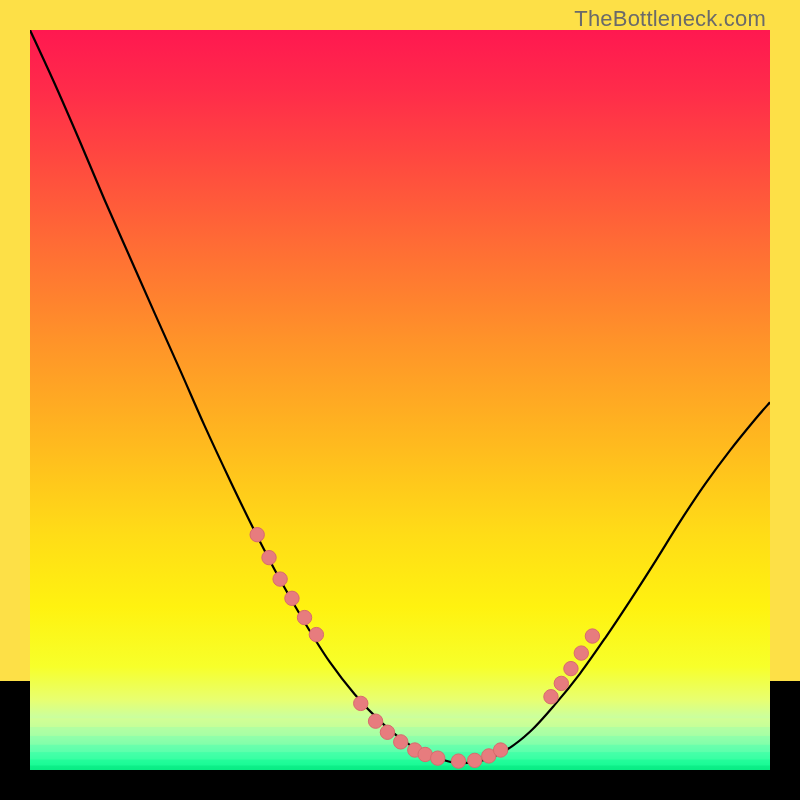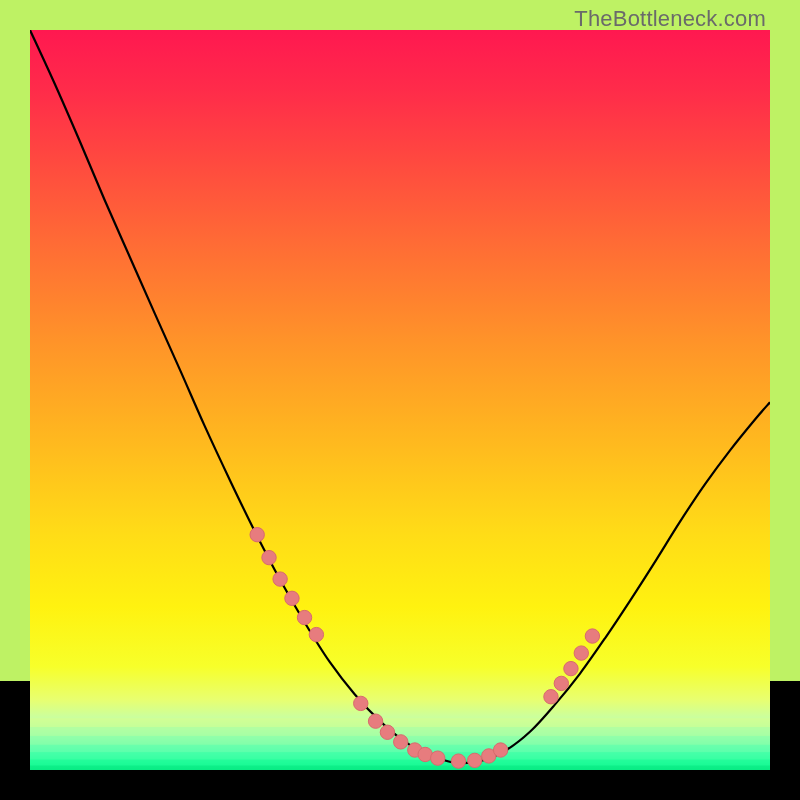--- a/index.html
+++ b/index.html
@@ -1,21 +1,21 @@
 <!DOCTYPE html>
 <html><head>
 <meta charset="utf-8">
 <style>
   * { margin: 0; padding: 0; box-sizing: border-box; }
   html, body { width: 800px; height: 800px; background: #000; overflow: hidden; }
   .frame {
     position: absolute;
     left: 0; top: 0;
     width: 800px; height: 681px;
-    background: #bef264;
+    background: #fde047;
     text-align: center;
   }
   .plot {
     position: absolute;
     left: 30px; top: 30px;
     width: 740px; height: 740px;
     overflow: hidden;
   }
   .gradient {
     position: absolute;

